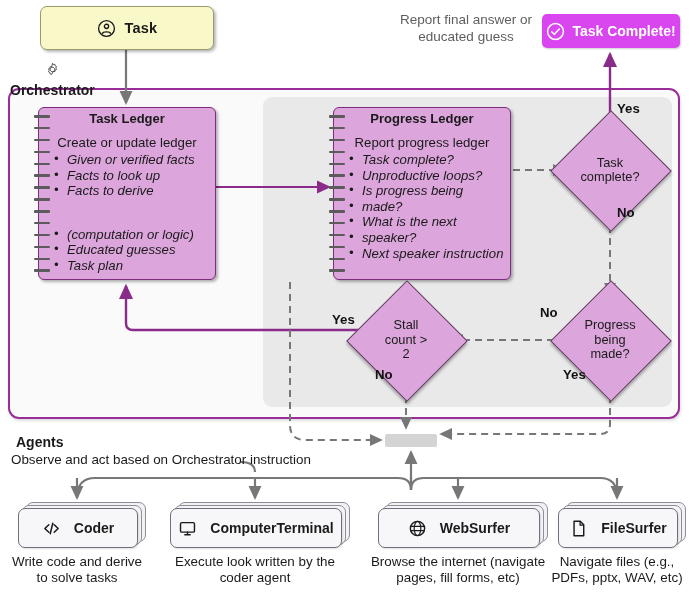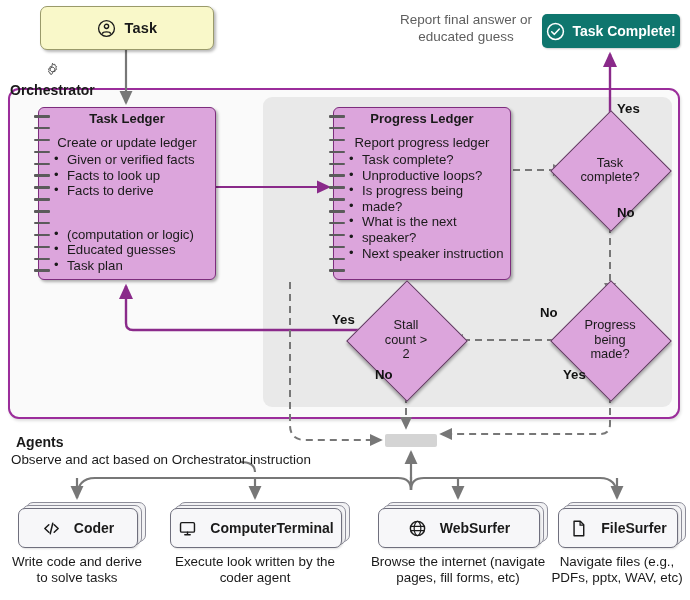--- a/index.html
+++ b/index.html
@@ -19,21 +19,21 @@
   }
   #task-card .label{letter-spacing:.2px;}
   
   #report-note{
     left:392px;top:12px;width:148px;text-align:center;
     font-size:13.5px;color:#5e5e5e;line-height:1.25;
   }
   
   #task-complete{
     left:542px;top:14px;width:138px;height:34px;
-    background:#0f766e;border-radius:5px;
+    background:#d946ef;border-radius:5px;
     display:flex;align-items:center;justify-content:center;gap:7px;
     color:#fff;font-size:14px;font-weight:bold;
     box-shadow:1px 1px 2px rgba(0,0,0,.2);
   }
   
   #orch-title{
     left:10px;top:62px;display:flex;align-items:center;gap:5px;
     font-size:14px;font-weight:bold;flex-direction:column;
   }
   #orch-box{
@@ -53,21 +53,21 @@
   .ledger .spiral{
     position:absolute;left:-5px;top:7px;bottom:7px;width:16px;
     display:flex;flex-direction:column;justify-content:space-between;
   }
   .ledger .spiral i{display:block;height:2.6px;background:#5b5b5b;border-radius:1px;}
   .ledger h3{
     margin:0;padding:3px 0 0 0;text-align:center;
     font-size:13px;font-weight:bold;
   }
   .ledger .sub{margin:9px 0 2px 0;text-align:center;font-size:13.2px;}
-  .ledger ul{margin:0;padding:0 6px 0 26px;list-style:none;}
+  .ledger ul{margin:0;padding:0 6px 0 26px;list-style:none;font-style:italic;}
   .ledger li{
     font-size:13.2px;line-height:15.6px;position:relative;padding-left:2px;
   }
   .ledger li:before{
     content:"\2022";position:absolute;left:-11px;top:-1px;font-size:13px;
   }
   #task-ledger{left:38px;top:107px;width:176px;height:171px;}
   #progress-ledger{left:333px;top:107px;width:176px;height:171px;}
   
   .diamond{

